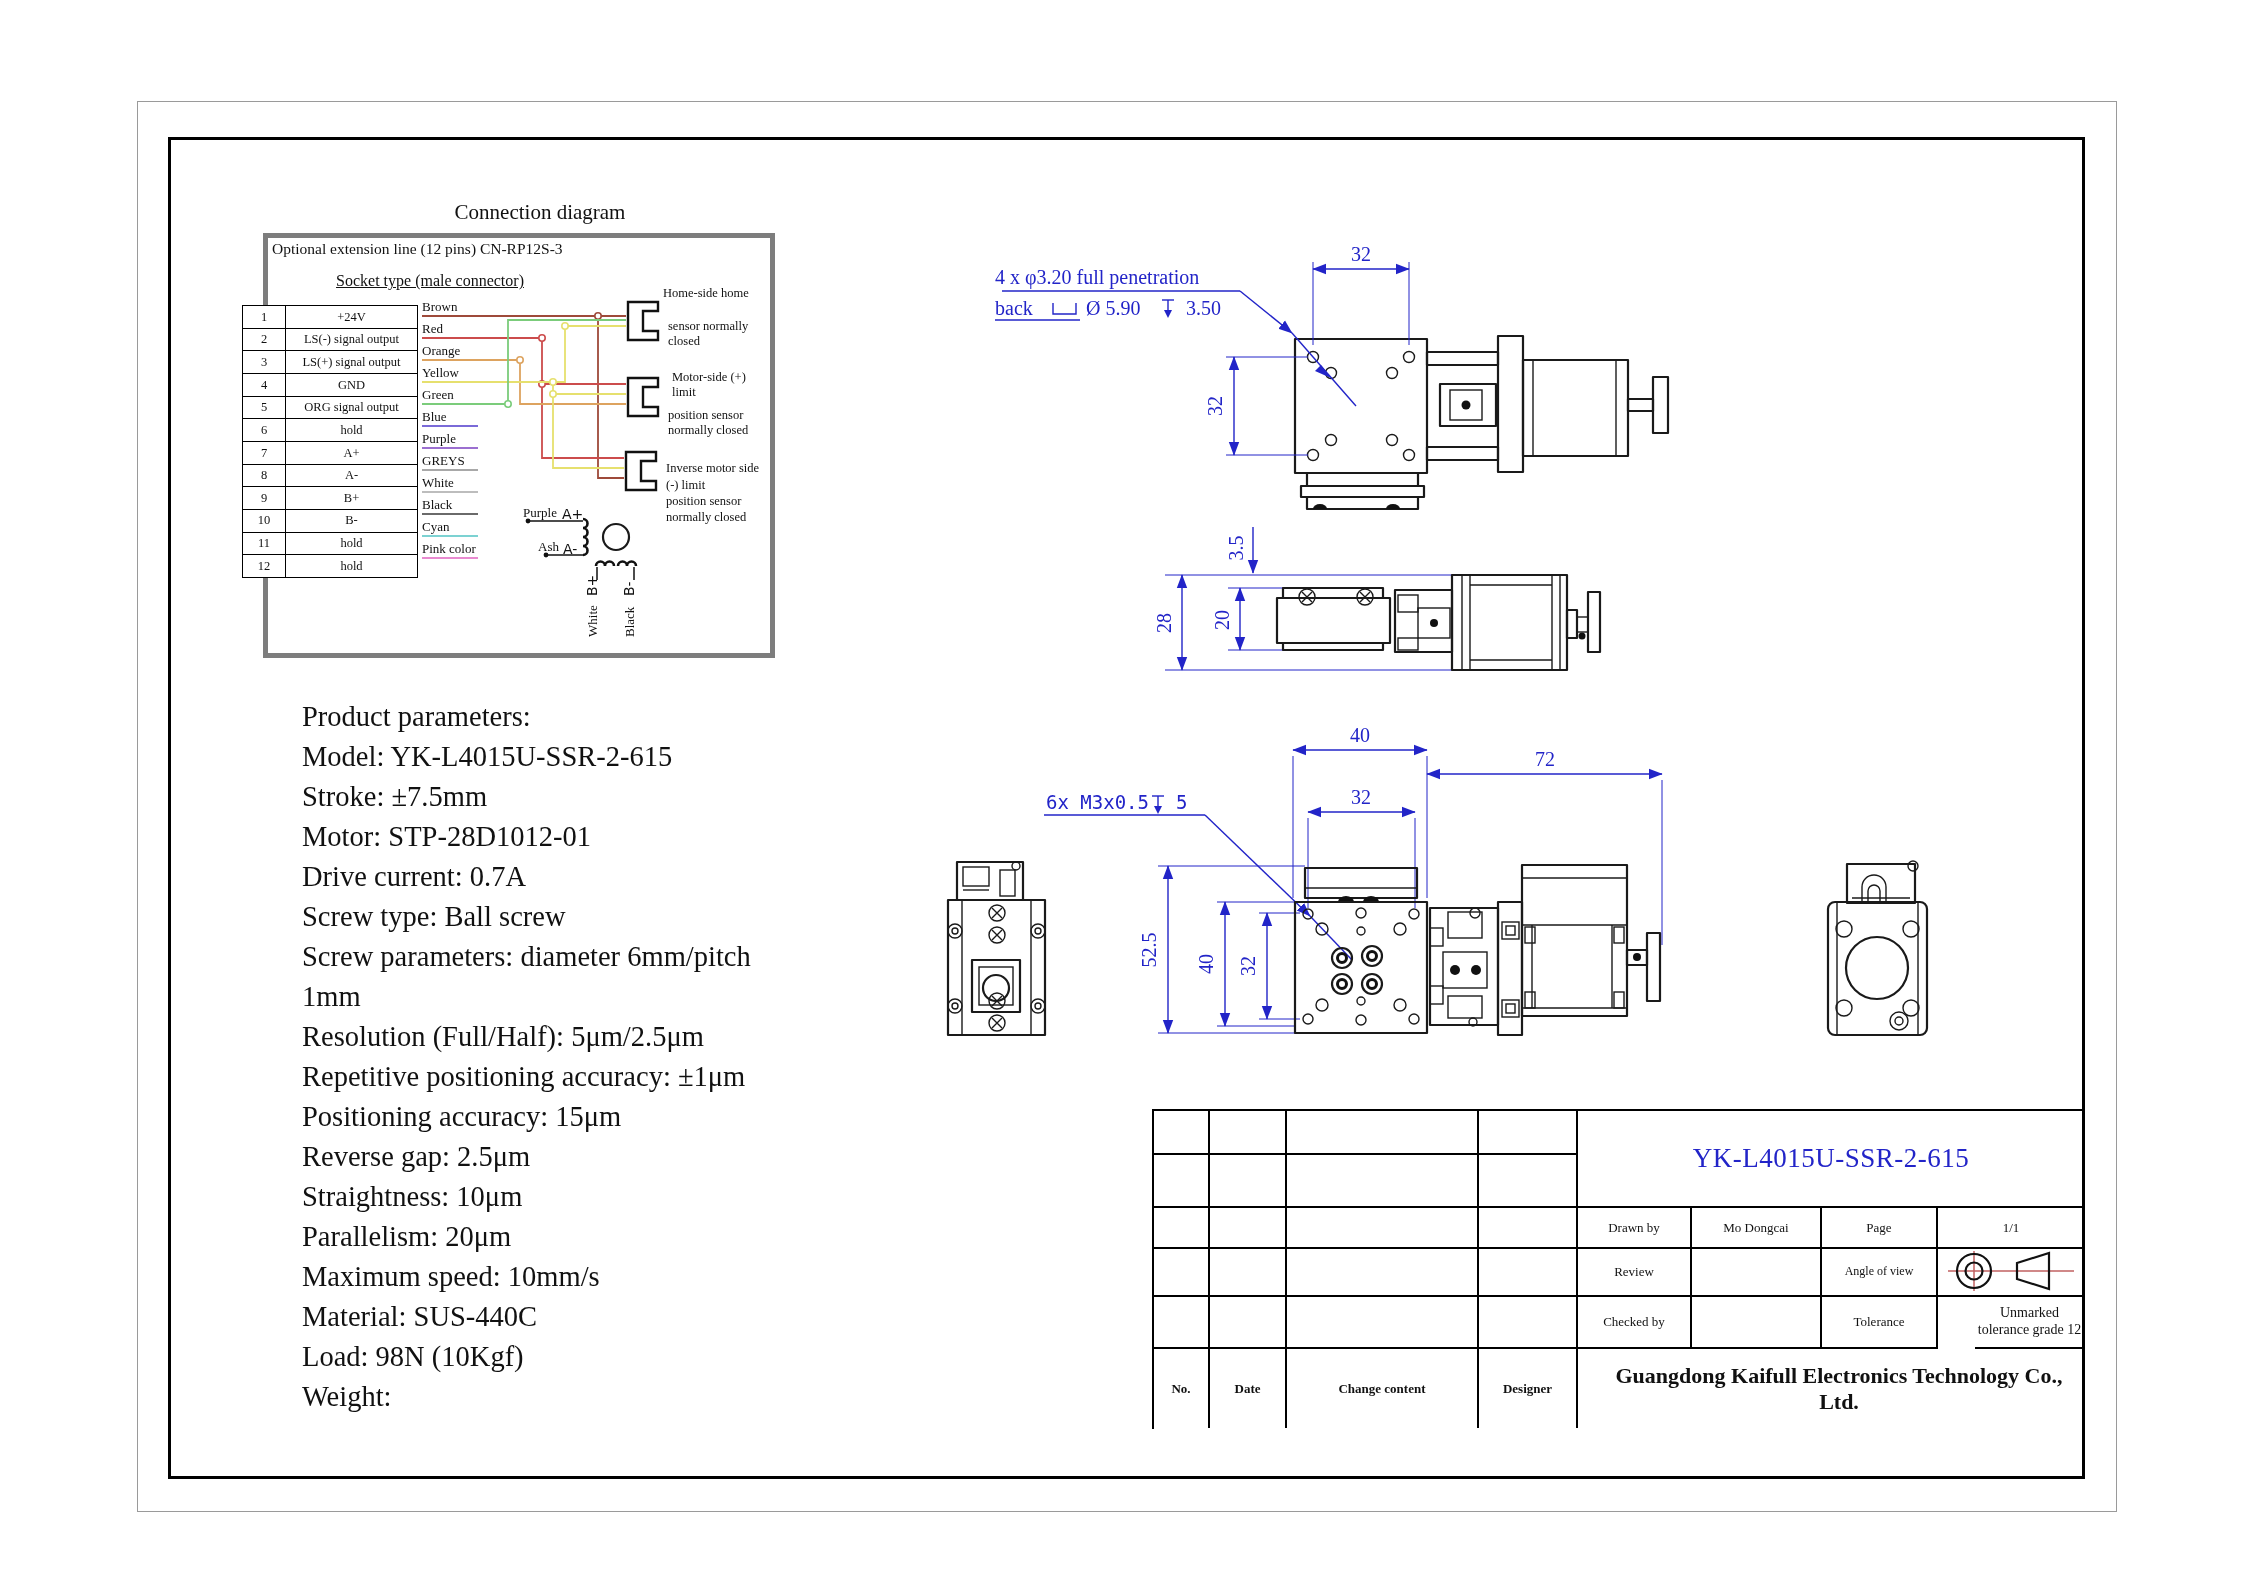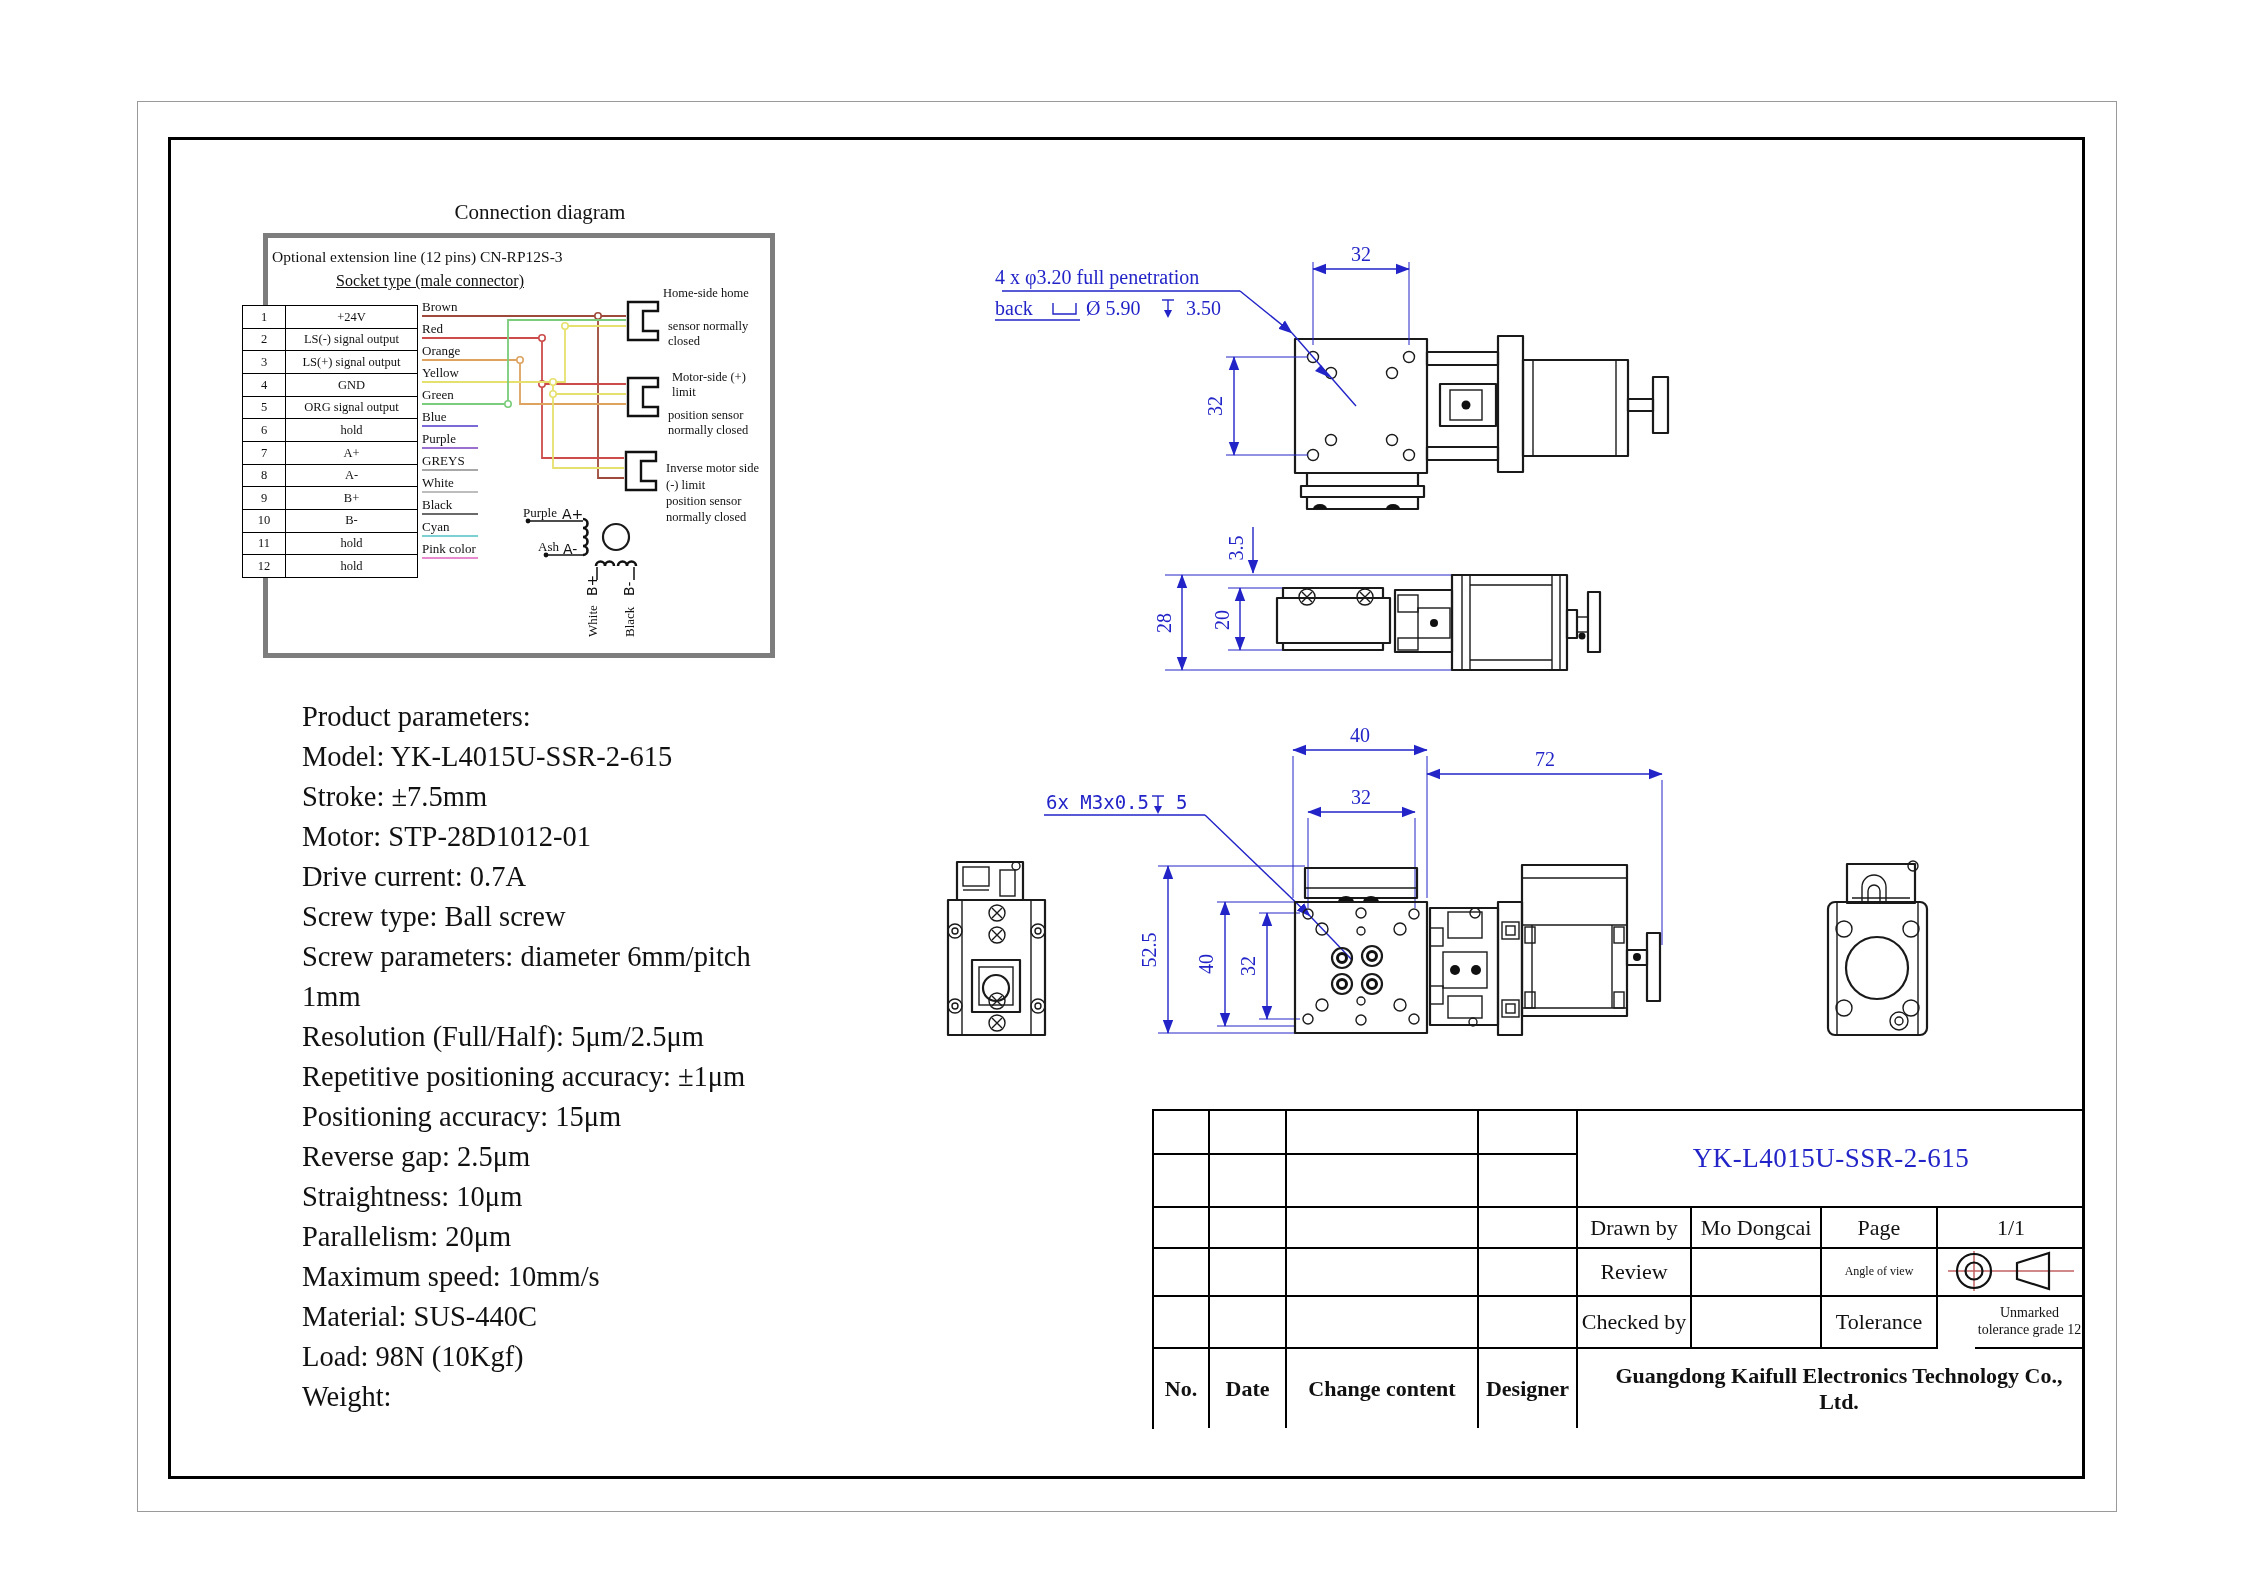--- a/index.html
+++ b/index.html
@@ -3,21 +3,21 @@
 <meta charset="utf-8">
 <style>
   html,body{margin:0;padding:0;background:#fff;}
   body{width:2245px;height:1588px;position:relative;font-family:"Liberation Serif","DejaVu Serif",serif;color:#111;}
   .abs{position:absolute;box-sizing:border-box;}
   .outer-border{left:137px;top:101px;width:1980px;height:1411px;border:1.5px solid #9a9a9a;}
   .inner-border{left:168px;top:137px;width:1917px;height:1342px;border:3px solid #000;}
   
   .conn-title{left:420px;top:200px;width:240px;text-align:center;font-size:21px;}
   .conn-box{left:263px;top:233px;width:512px;height:425px;border:5px solid #7d7d7d;}
-  .conn-sub1{left:272px;top:248px;font-size:15.5px;}
+  .conn-sub1{left:272px;top:240px;font-size:15.5px;}
   .conn-sub2{left:320px;top:272px;width:220px;text-align:center;font-size:16px;text-decoration:underline;}
   table.pin-table{position:absolute;left:242px;top:305px;width:176px;height:273px;border-collapse:collapse;background:#fff;table-layout:fixed;}
   table.pin-table td{border:1.5px solid #000;font-size:12.5px;text-align:center;padding:0;line-height:1;}
   table.pin-table td.no{width:42px;}
   svg{position:absolute;overflow:visible;}
   svg text{font-family:"Liberation Serif","DejaVu Serif",serif;}
   .wl{font-size:13px;fill:#111;}
   .sl{font-size:12.5px;fill:#111;}
   .term{font-family:"DejaVu Sans",sans-serif;font-size:14px;fill:#111;}
   .k{stroke:#1a1a1a;fill:none;stroke-width:2.2;stroke-linejoin:round;}
@@ -32,21 +32,21 @@
   .ext{stroke:#2224c8;stroke-width:1;fill:none;}
   .dim-t{fill:#2224c8;font-size:20px;}
   .co{fill:#2224c8;font-size:20px;}
   .cad{font-family:"DejaVu Sans Mono","DejaVu Sans",monospace;font-size:19px;fill:#2224c8;}
   .bluefill{fill:#2224c8;stroke:none;}
   
   .params{left:302px;top:697px;font-size:28.5px;line-height:40px;white-space:nowrap;}
   
   .tb{left:1152px;top:1109px;width:933px;height:320px;border-top:2.5px solid #000;border-left:2.5px solid #000;}
   .tb-grid{display:grid;width:930px;height:317px;grid-template-columns:56px 77px 192px 99px 114px 130px 116px 146px;grid-template-rows:44px 53px 41px 48px 52px 79px;}
-  .tc{border-right:2px solid #000;border-bottom:2px solid #000;display:flex;align-items:center;justify-content:center;font-size:22px;text-align:center;box-sizing:border-box;overflow:hidden;}
+  .tc{border-right:2px solid #000;border-bottom:2px solid #000;display:flex;align-items:center;justify-content:center;font-size:13px;text-align:center;box-sizing:border-box;overflow:hidden;}
   .nr{border-right:none;}
   .nb{border-bottom:none;font-weight:bold;}
   .tb-title{grid-column:5/9;grid-row:1/3;color:#2224c8;font-size:27px;letter-spacing:.5px;}
   .tb-company{grid-column:5/9;grid-row:6;font-size:22px;padding-left:16px;}
   .tol{font-size:14px;line-height:1.2;margin-left:37px;}
   .angle{font-size:12px;line-height:1.15;}
 </style>
 </head>
 <body>
 

